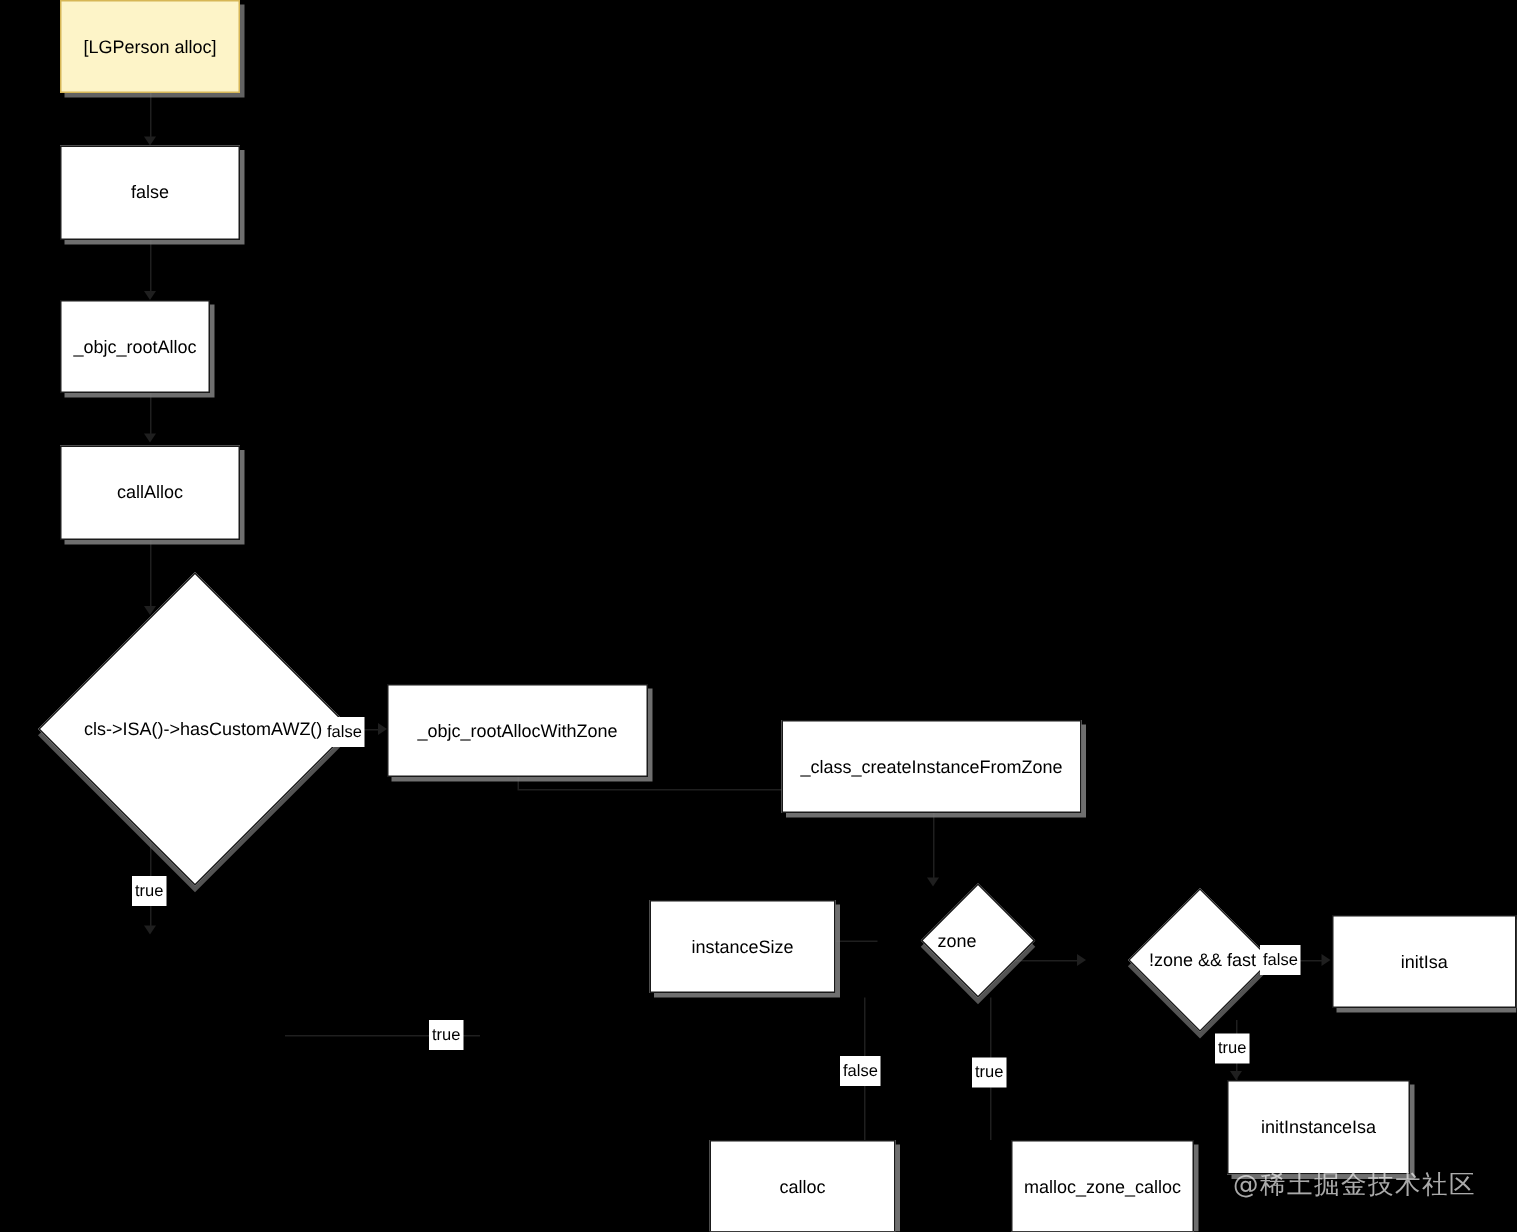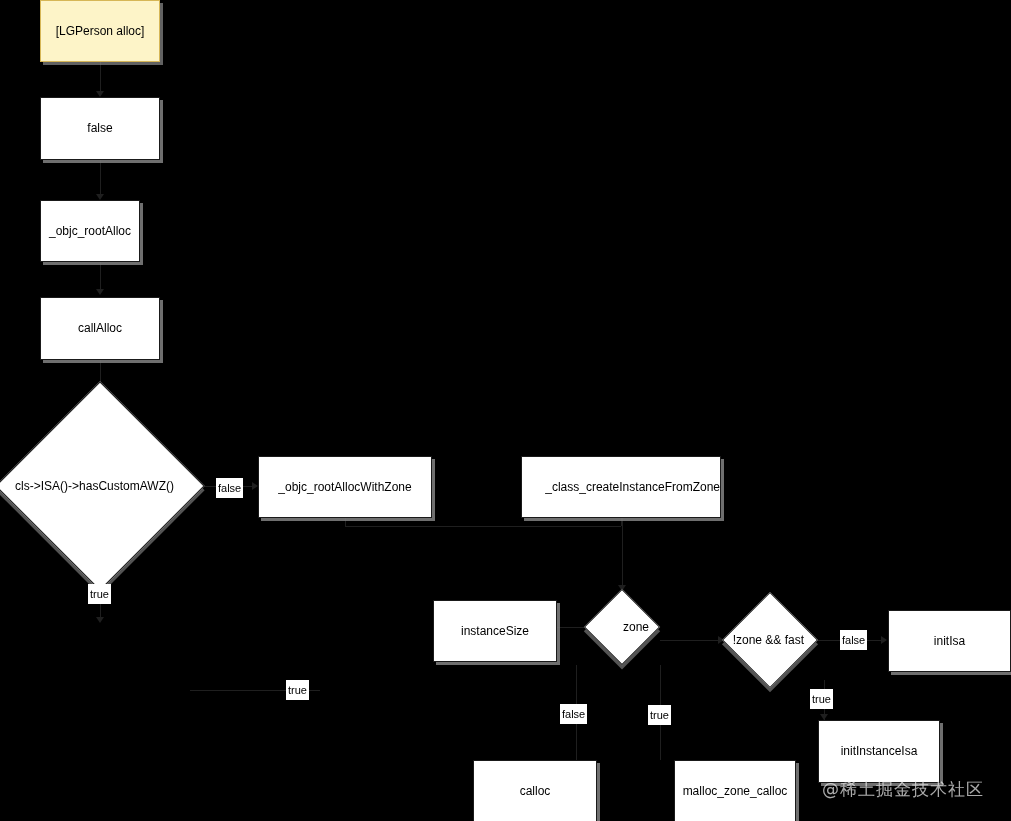--- a/index.html
+++ b/index.html
@@ -41,21 +41,22 @@
     border: 1px solid #d6b656;
     box-shadow: 3px 3px 0 rgba(150,150,150,0.65);
   }
 
   
   .diamond {
     position: absolute;
     box-sizing: border-box;
     display: flex;
     align-items: center;
-    justify-content: flex-end;
+    justify-content: flex-start;
+    margin-left: 30px;
   }
   .diamond .dshape {
     position: absolute;
     inset: 0;
     background: #ffffff;
     border: 1px solid #1a1a1a;
     transform: rotate(45deg);
     box-shadow: 3px 3px 0 rgba(120,120,120,0.7);
   }
   .diamond .dlabel {
@@ -180,21 +181,21 @@
   <div class="diamond" style="left:26px; top:412px; width:148px; height:148px;">
     <span class="dshape"></span>
     <span class="dlabel">cls-&gt;ISA()-&gt;hasCustomAWZ()</span>
   </div>
 
 
   <div class="node box" style="left:258px; top:456px; width:174px; height:62px;">
     <span>_objc_rootAllocWithZone</span>
   </div>
 
-  <div class="node box" style="left:521px; top:456px; width:200px; height:62px;justify-content:flex-end;">
+  <div class="node box" style="left:521px; top:480px; width:200px; height:62px;">
     <span>_class_createInstanceFromZone</span>
   </div>
 
   <div class="node box" style="left:433px; top:600px; width:124px; height:62px;">
     <span>instanceSize</span>
   </div>
 
   <div class="diamond" style="left:595px; top:600px; width:54px; height:54px;">
     <span class="dshape"></span>
     <span class="dlabel">zone</span>

